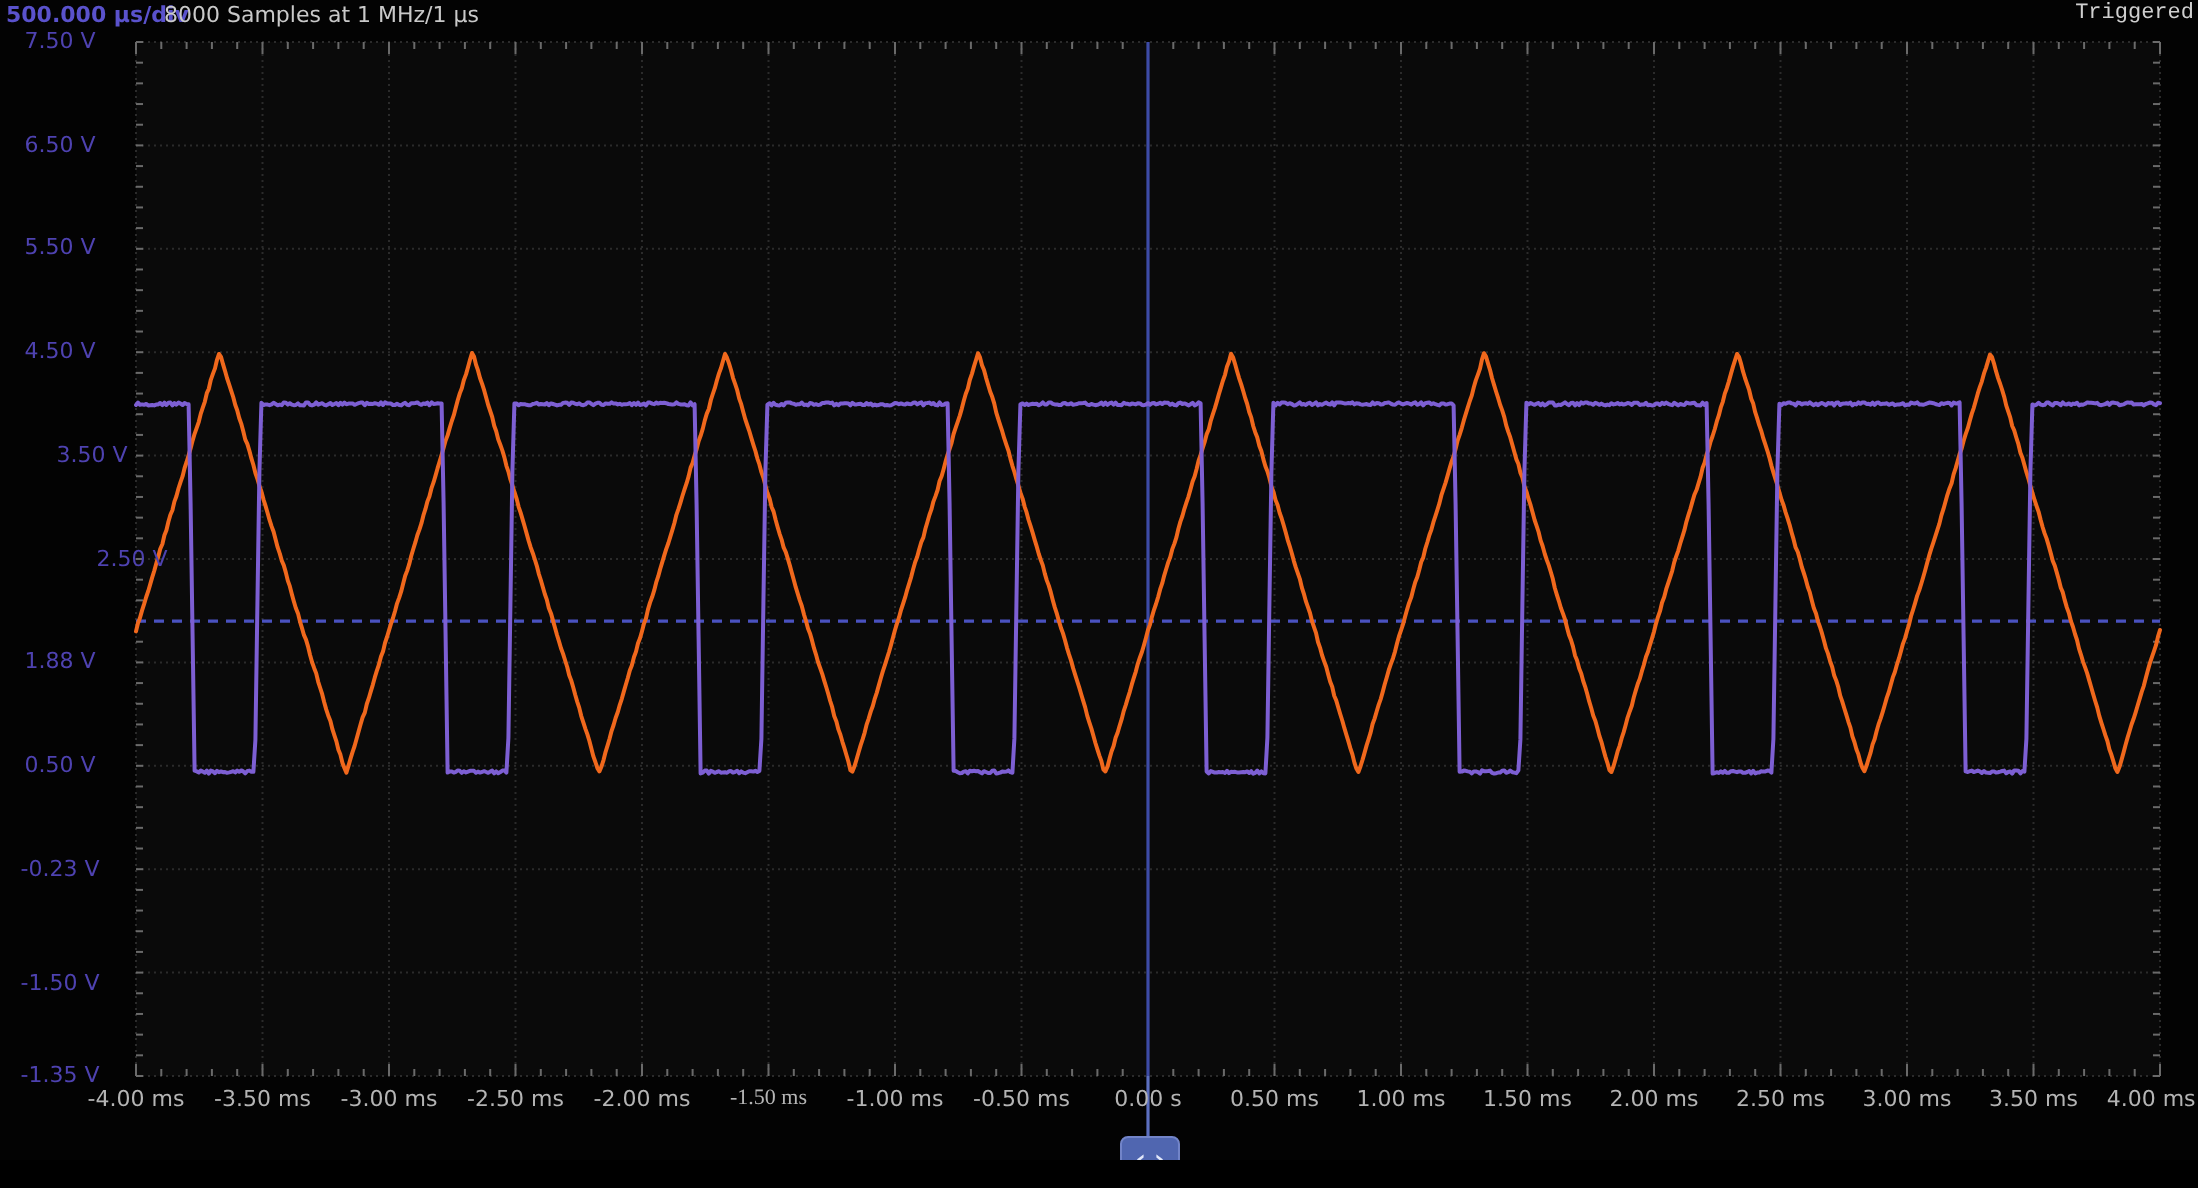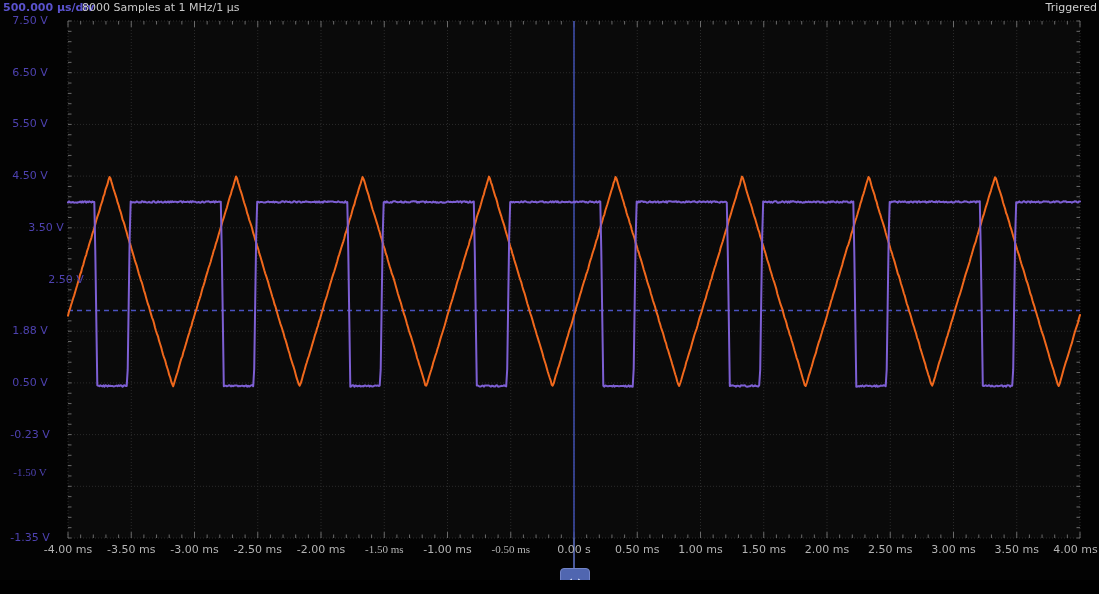--- a/index.html
+++ b/index.html
@@ -5,21 +5,21 @@
   html,body { margin:0; padding:0; background:#000; }
   .screen {
     position:relative; width:1099px; height:580px;
     background:#030303; overflow:hidden;
     font-family:"DejaVu Sans","Liberation Sans",sans-serif;
     -webkit-font-smoothing:antialiased;
   }
   .topbar-text { position:absolute; top:1px; font-size:11px; line-height:13px; white-space:nowrap; }
   #timebase  { left:3px;  font-weight:bold; }
   #samples   { left:82px; }
-  #trigstatus{ right:2px; }
+  #trigstatus{ right:2px;font-family:Liberation Mono, monospace; }
   #plot-svg  { position:absolute; left:0; top:0; }
   .ylabel { position:absolute; width:60px; text-align:center; font-size:11px; line-height:13px; }
   .xlabel { position:absolute; font-size:11px; line-height:13px; white-space:nowrap; transform:translateX(-50%); }
   #pan-button {
     position:absolute; left:560px; top:568px; width:30px; height:24px;
     border-radius:4px; display:flex; align-items:center; justify-content:center;
     gap:4px; cursor:pointer; box-sizing:border-box;
   }
   #pan-button span { font-size:13px; font-weight:bold; line-height:13px; }
 </style>
@@ -339,32 +339,32 @@
   <div id="ylabels">
       <div class="ylabel" style="top: 14px; left: 0px; color: rgb(78, 66, 176);">7.50 V</div>
       <div class="ylabel" style="top: 65.7px; left: 0px; color: rgb(78, 66, 176);">6.50 V</div>
       <div class="ylabel" style="top: 117.4px; left: 0px; color: rgb(78, 66, 176);">5.50 V</div>
       <div class="ylabel" style="top: 169.1px; left: 0px; color: rgb(78, 66, 176);">4.50 V</div>
       <div class="ylabel" style="top: 220.8px; left: 16px; color: rgb(78, 66, 176);">3.50 V</div>
       <div class="ylabel" style="top: 272.5px; left: 0px; color: rgb(78, 66, 176); padding-left: 36px;">2.50 V</div>
       <div class="ylabel" style="top: 324.2px; left: 0px; color: rgb(78, 66, 176);">1.88 V</div>
       <div class="ylabel" style="top: 375.9px; left: 0px; color: rgb(78, 66, 176);">0.50 V</div>
       <div class="ylabel" style="top: 427.6px; left: 0px; color: rgb(78, 66, 176);">-0.23 V</div>
-      <div class="ylabel" style="top: 466px; left: 0px; color: rgb(78, 66, 176); font-family: Liberation Serif, serif;">-1.50 V</div>
+      <div class="ylabel" style="top: 485px; left: 0px; color: rgb(78, 66, 176);">-1.50 V</div>
       <div class="ylabel" style="top: 531px; left: 0px; color: rgb(78, 66, 176);">-1.35 V</div>
     </div>
   <div id="xlabels">
       <div class="xlabel" style="top: 543px; left: 68px; color: rgb(180, 180, 180);">-4.00 ms</div>
       <div class="xlabel" style="top: 543px; left: 131.25px; color: rgb(180, 180, 180);">-3.50 ms</div>
       <div class="xlabel" style="top: 543px; left: 194.5px; color: rgb(180, 180, 180);">-3.00 ms</div>
       <div class="xlabel" style="top: 543px; left: 257.75px; color: rgb(180, 180, 180);">-2.50 ms</div>
       <div class="xlabel" style="top: 543px; left: 321px; color: rgb(180, 180, 180);">-2.00 ms</div>
       <div class="xlabel" style="top: 543px; left: 384.25px; color: rgb(180, 180, 180); font-family: Liberation Serif, serif;">-1.50 ms</div>
       <div class="xlabel" style="top: 543px; left: 447.5px; color: rgb(180, 180, 180);">-1.00 ms</div>
-      <div class="xlabel" style="top: 543px; left: 510.75px; color: rgb(180, 180, 180); font-family: Liberation Serif, serif;">-0.50 ms</div>
+      <div class="xlabel" style="top: 543px; left: 510.75px; color: rgb(180, 180, 180);">-0.50 ms</div>
       <div class="xlabel" style="top: 543px; left: 574px; color: rgb(180, 180, 180);">0.00 s</div>
       <div class="xlabel" style="top: 543px; left: 637.25px; color: rgb(180, 180, 180);">0.50 ms</div>
       <div class="xlabel" style="top: 543px; left: 700.5px; color: rgb(180, 180, 180);">1.00 ms</div>
       <div class="xlabel" style="top: 543px; left: 763.75px; color: rgb(180, 180, 180);">1.50 ms</div>
       <div class="xlabel" style="top: 543px; left: 827px; color: rgb(180, 180, 180);">2.00 ms</div>
       <div class="xlabel" style="top: 543px; left: 890.25px; color: rgb(180, 180, 180);">2.50 ms</div>
       <div class="xlabel" style="top: 543px; left: 953.5px; color: rgb(180, 180, 180);">3.00 ms</div>
       <div class="xlabel" style="top: 543px; left: 1016.75px; color: rgb(180, 180, 180);">3.50 ms</div>
       <div class="xlabel" style="top: 543px; left: 1080px; color: rgb(180, 180, 180); transform: translateX(-60%);">4.00 ms</div>
     </div>

